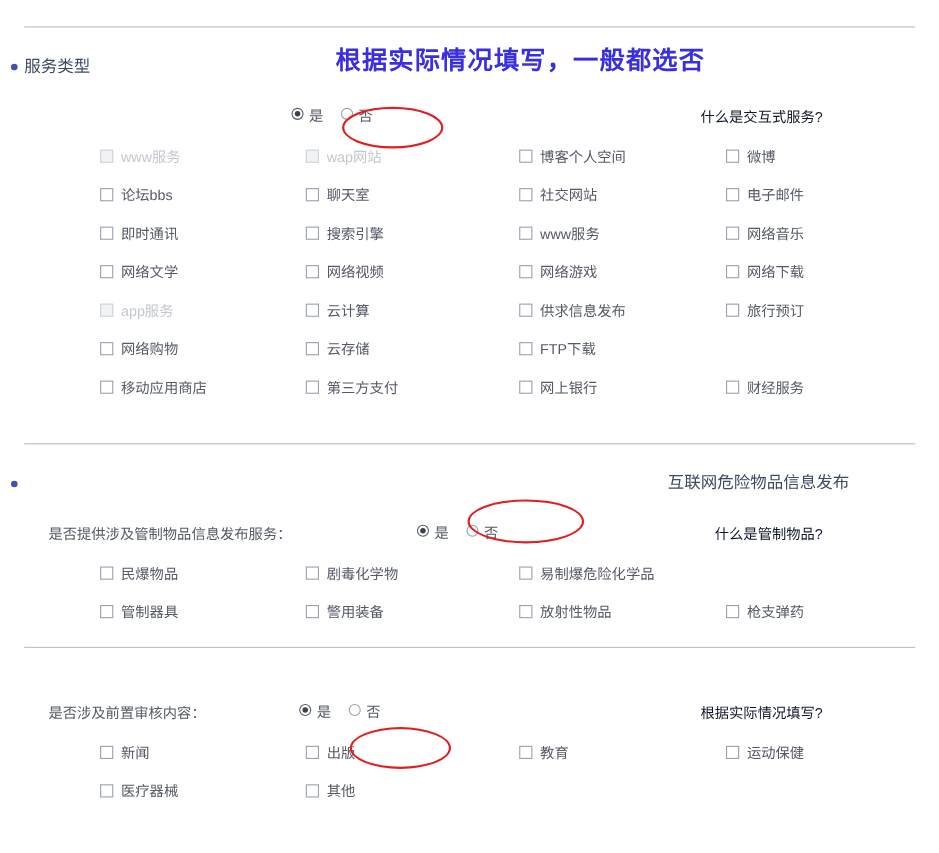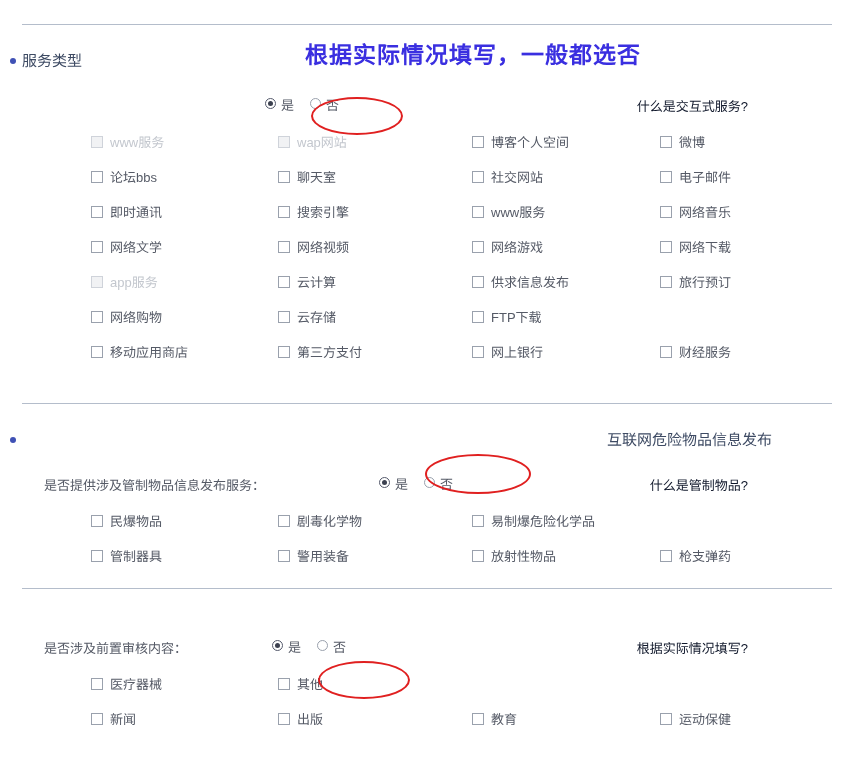--- a/index.html
+++ b/index.html
@@ -277,29 +277,29 @@
         </div>
       </div>
       <div class="section s3" style="top: 614px;">
         <div class="question-row">
           <span class="q-label">是否涉及前置审核内容：</span>
           <span class="radio-group" style="left: 272px;"><span class="radio-opt selected"><span class="dot"></span><span class="rlabel">是</span></span><span class="radio-opt"><span class="dot"></span><span class="rlabel">否</span></span></span>
           <a class="help-link">根据实际情况填写?</a>
         </div>
         <div class="cb-grid">
           <div class="cb-row">
-            <label class="cb-item col0"><span class="box"></span><span class="clabel">医疗器械</span></label>
-            <label class="cb-item col1"><span class="box"></span><span class="clabel">其他</span></label>
-          </div>
-          <div class="cb-row">
             <label class="cb-item col0"><span class="box"></span><span class="clabel">新闻</span></label>
             <label class="cb-item col1"><span class="box"></span><span class="clabel">出版</span></label>
             <label class="cb-item col2"><span class="box"></span><span class="clabel">教育</span></label>
             <label class="cb-item col3"><span class="box"></span><span class="clabel">运动保健</span></label>
           </div>
+          <div class="cb-row">
+            <label class="cb-item col0"><span class="box"></span><span class="clabel">医疗器械</span></label>
+            <label class="cb-item col1"><span class="box"></span><span class="clabel">其他</span></label>
+          </div>
         </div>
       </div>
     </div>
 
 <div class="ellipse" style="left: 311px; top: 97px; width: 88px; height: 34px; border-color: rgb(224, 32, 32);"></div>
     <div class="ellipse" style="left: 425px; top: 454px; width: 102px; height: 36px; border-color: rgb(224, 32, 32);"></div>
     <div class="ellipse" style="left: 318px; top: 661px; width: 88px; height: 34px; border-color: rgb(224, 32, 32);"></div>
   </div>
 
 </body></html>

